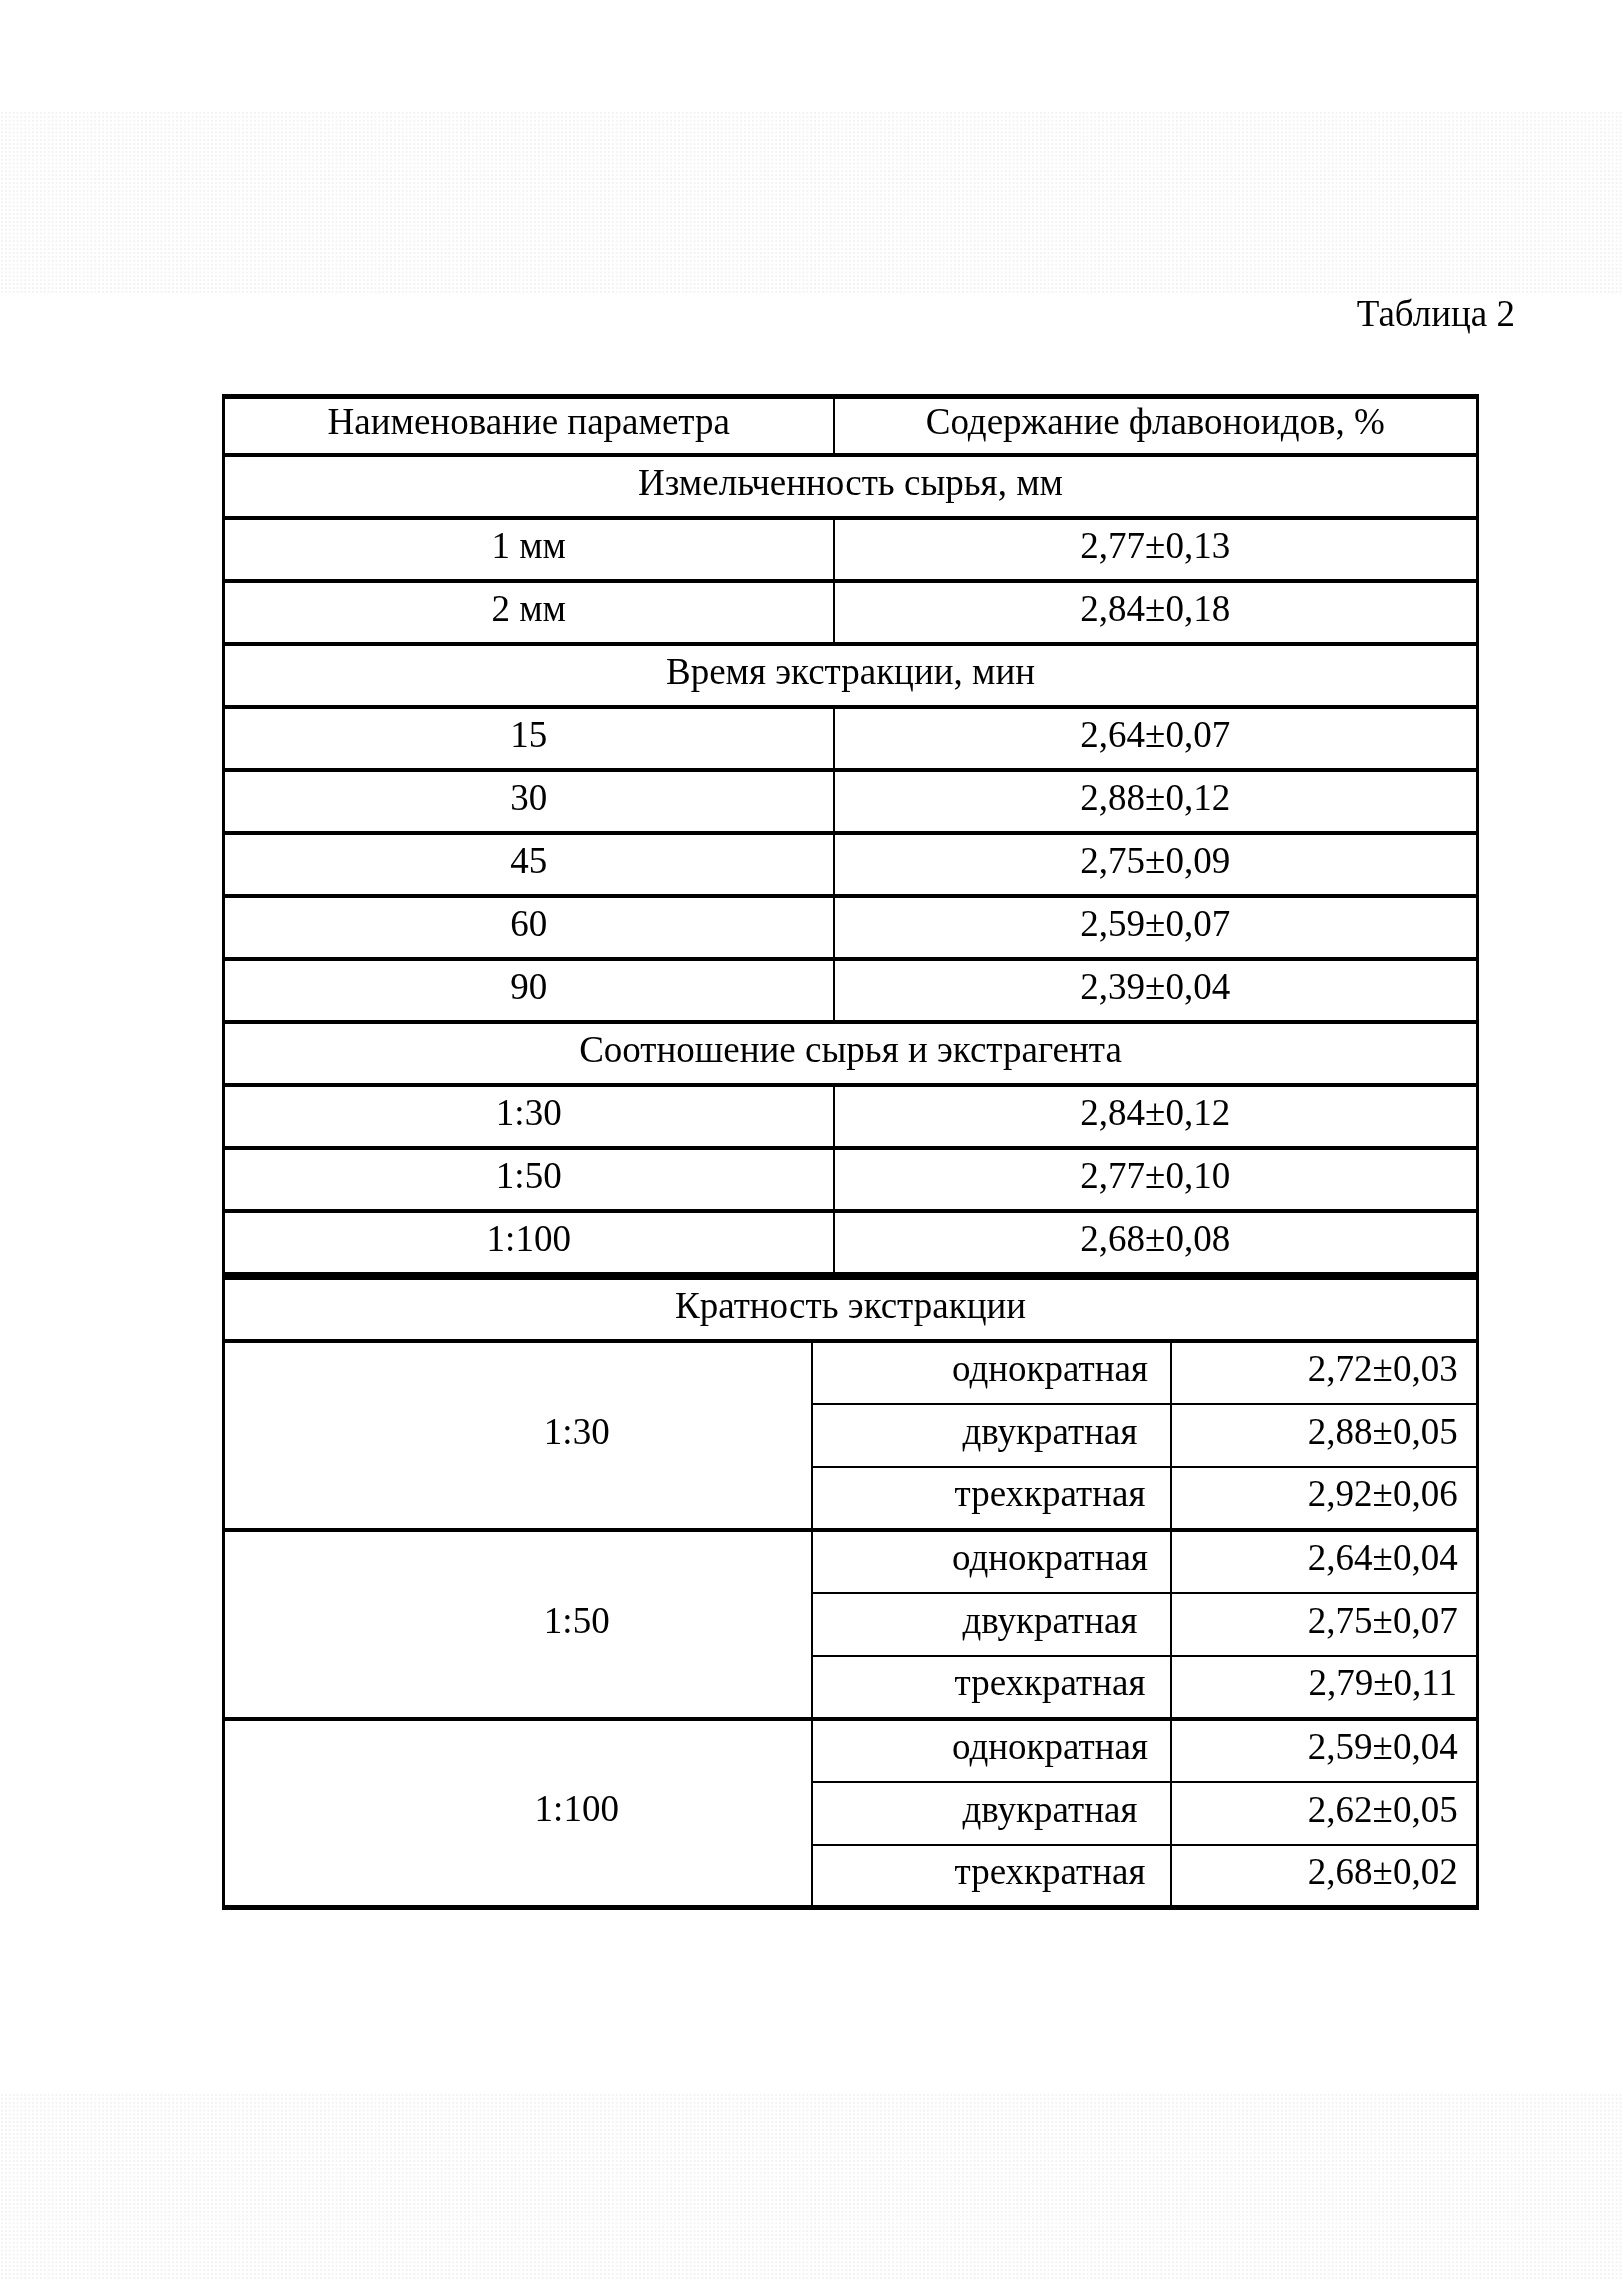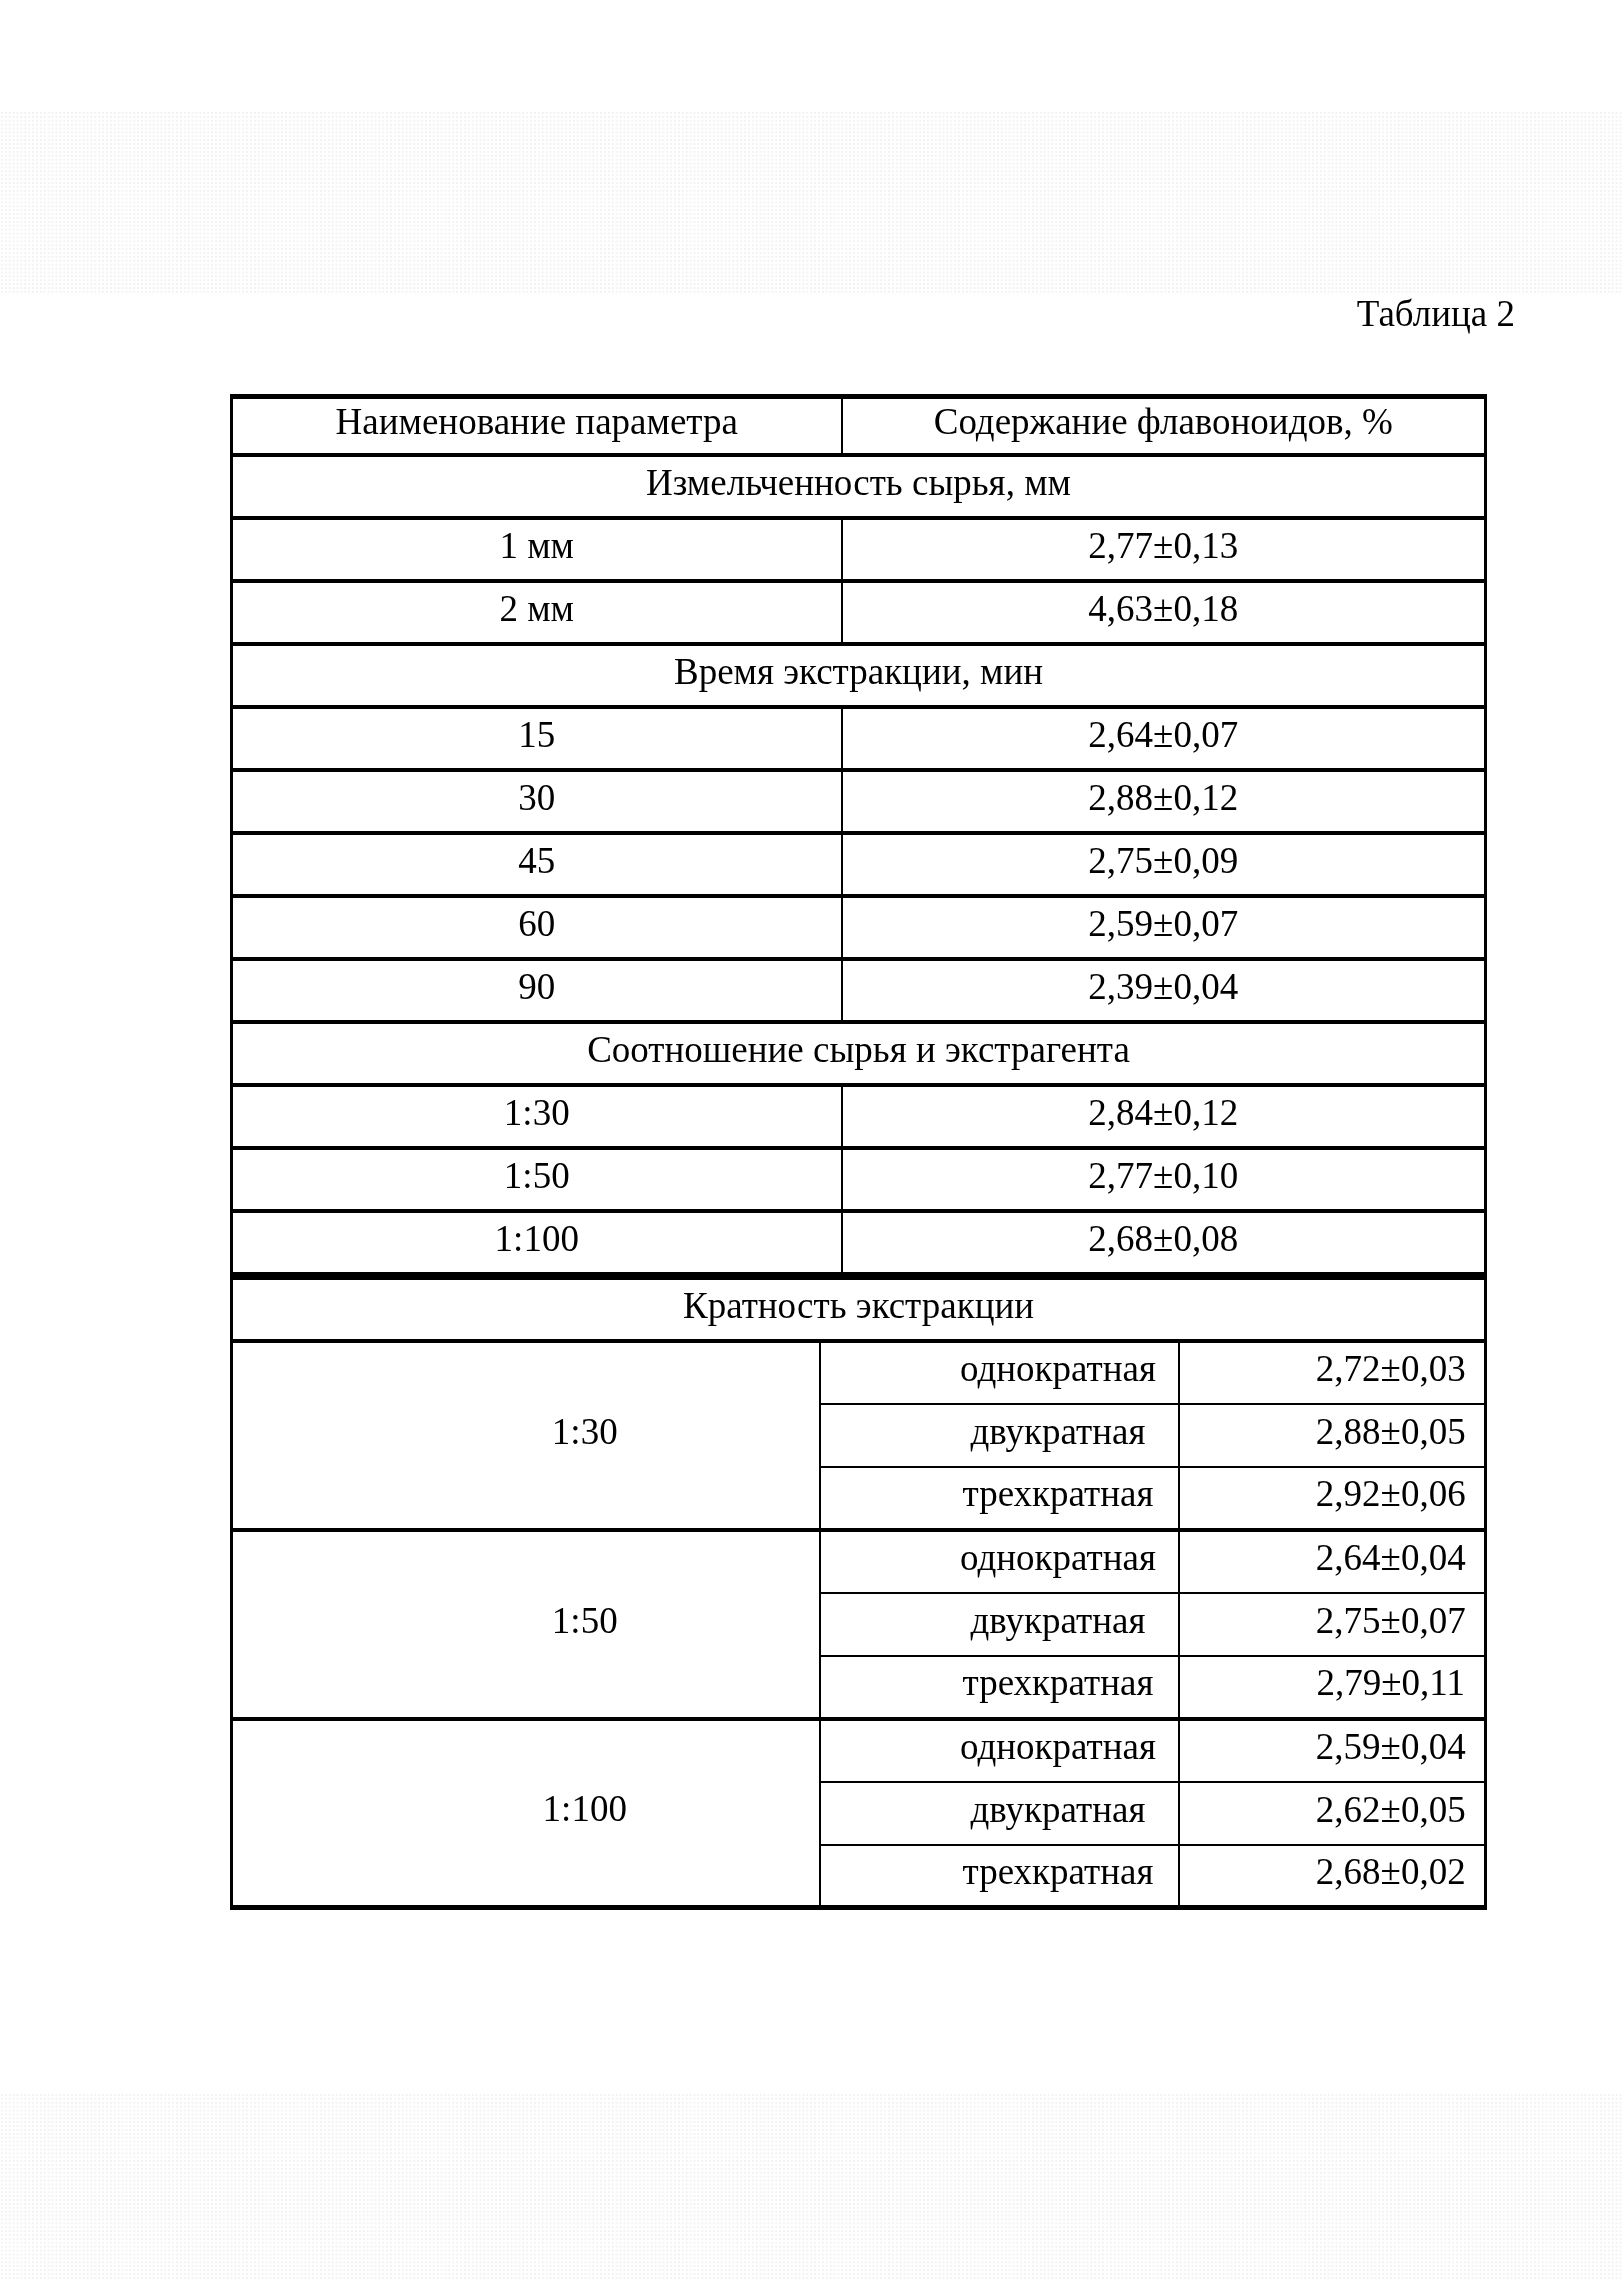--- a/index.html
+++ b/index.html
@@ -46,21 +46,21 @@
     width: 995px;
     text-align: center;
     font-size: 37px;
     line-height: 43px;
     font-weight: 700;
     white-space: nowrap;
   }
 
   .table-wrap {
     position: absolute;
-    left: 230px;
+    left: 222px;
     top: 394px;
     width: 1254px;
   }
   table.doc-table {
     border-collapse: collapse;
     table-layout: fixed;
     width: 1254px;
     background: #ffffff;
     font-size: 37px;
     line-height: 43px;
@@ -126,21 +126,21 @@
         </tr>
       <tr class="section-row">
             <td colspan="2">Измельченность сырья, мм</td>
           </tr>
           <tr class="data-row">
             <td>1 мм</td>
             <td>2,77±0,13</td>
           </tr>
           <tr class="data-row">
             <td>2 мм</td>
-            <td>4,63±0,18</td>
+            <td>2,84±0,18</td>
           </tr>
           <tr class="section-row">
             <td colspan="2">Время экстракции, мин</td>
           </tr>
           <tr class="data-row">
             <td>15</td>
             <td>2,64±0,07</td>
           </tr>
           <tr class="data-row">
             <td>30</td>

